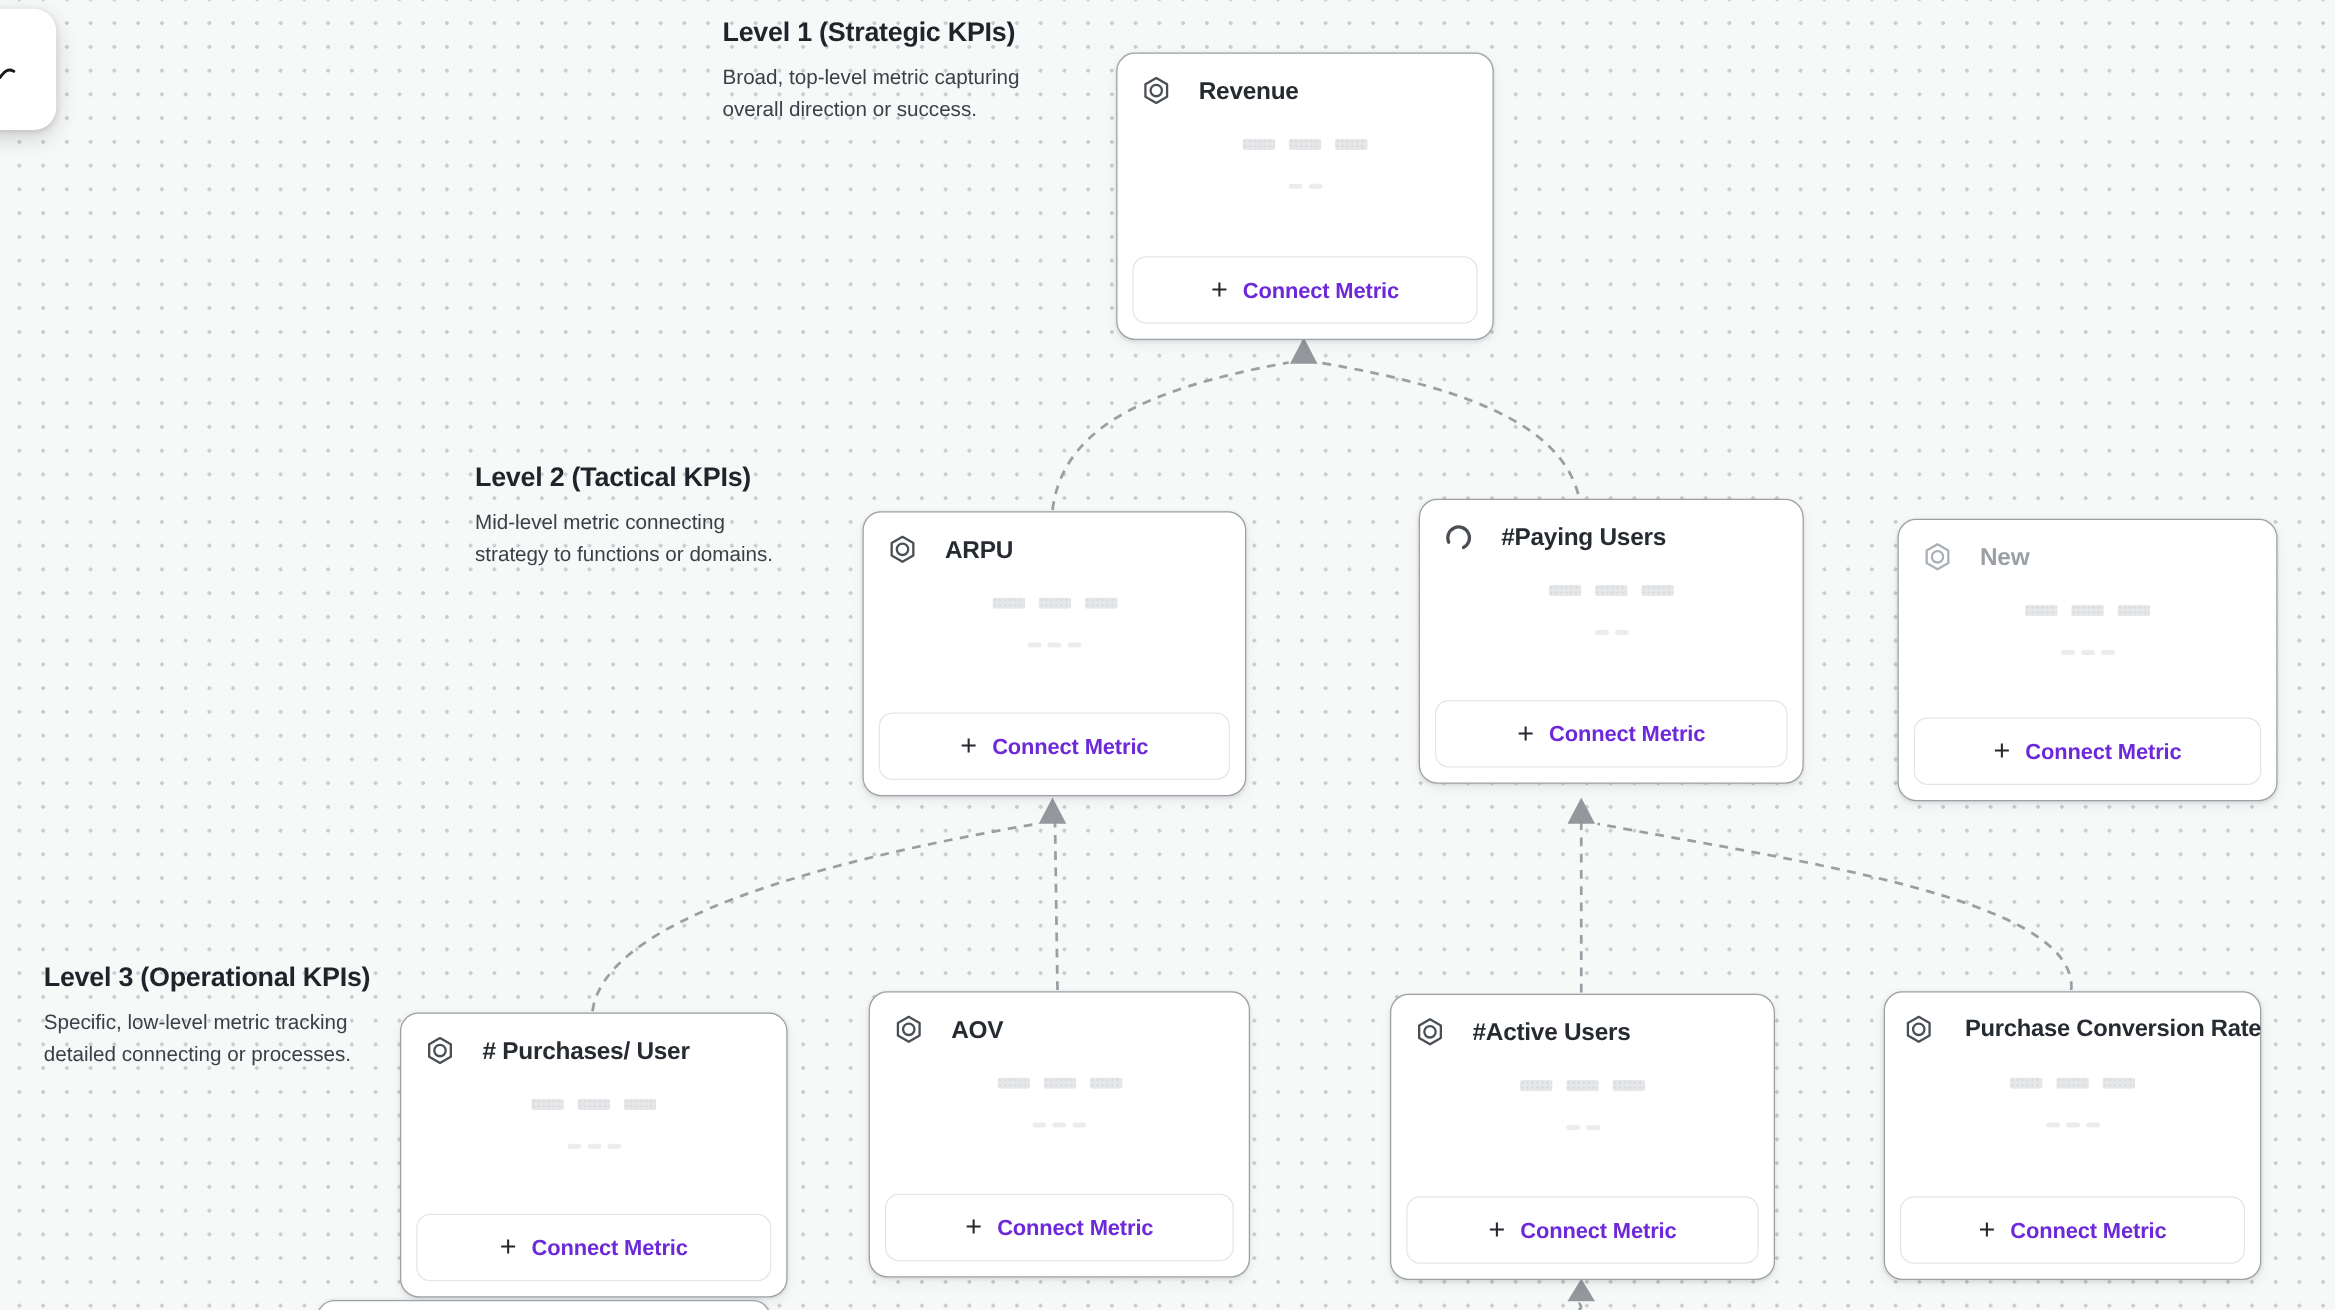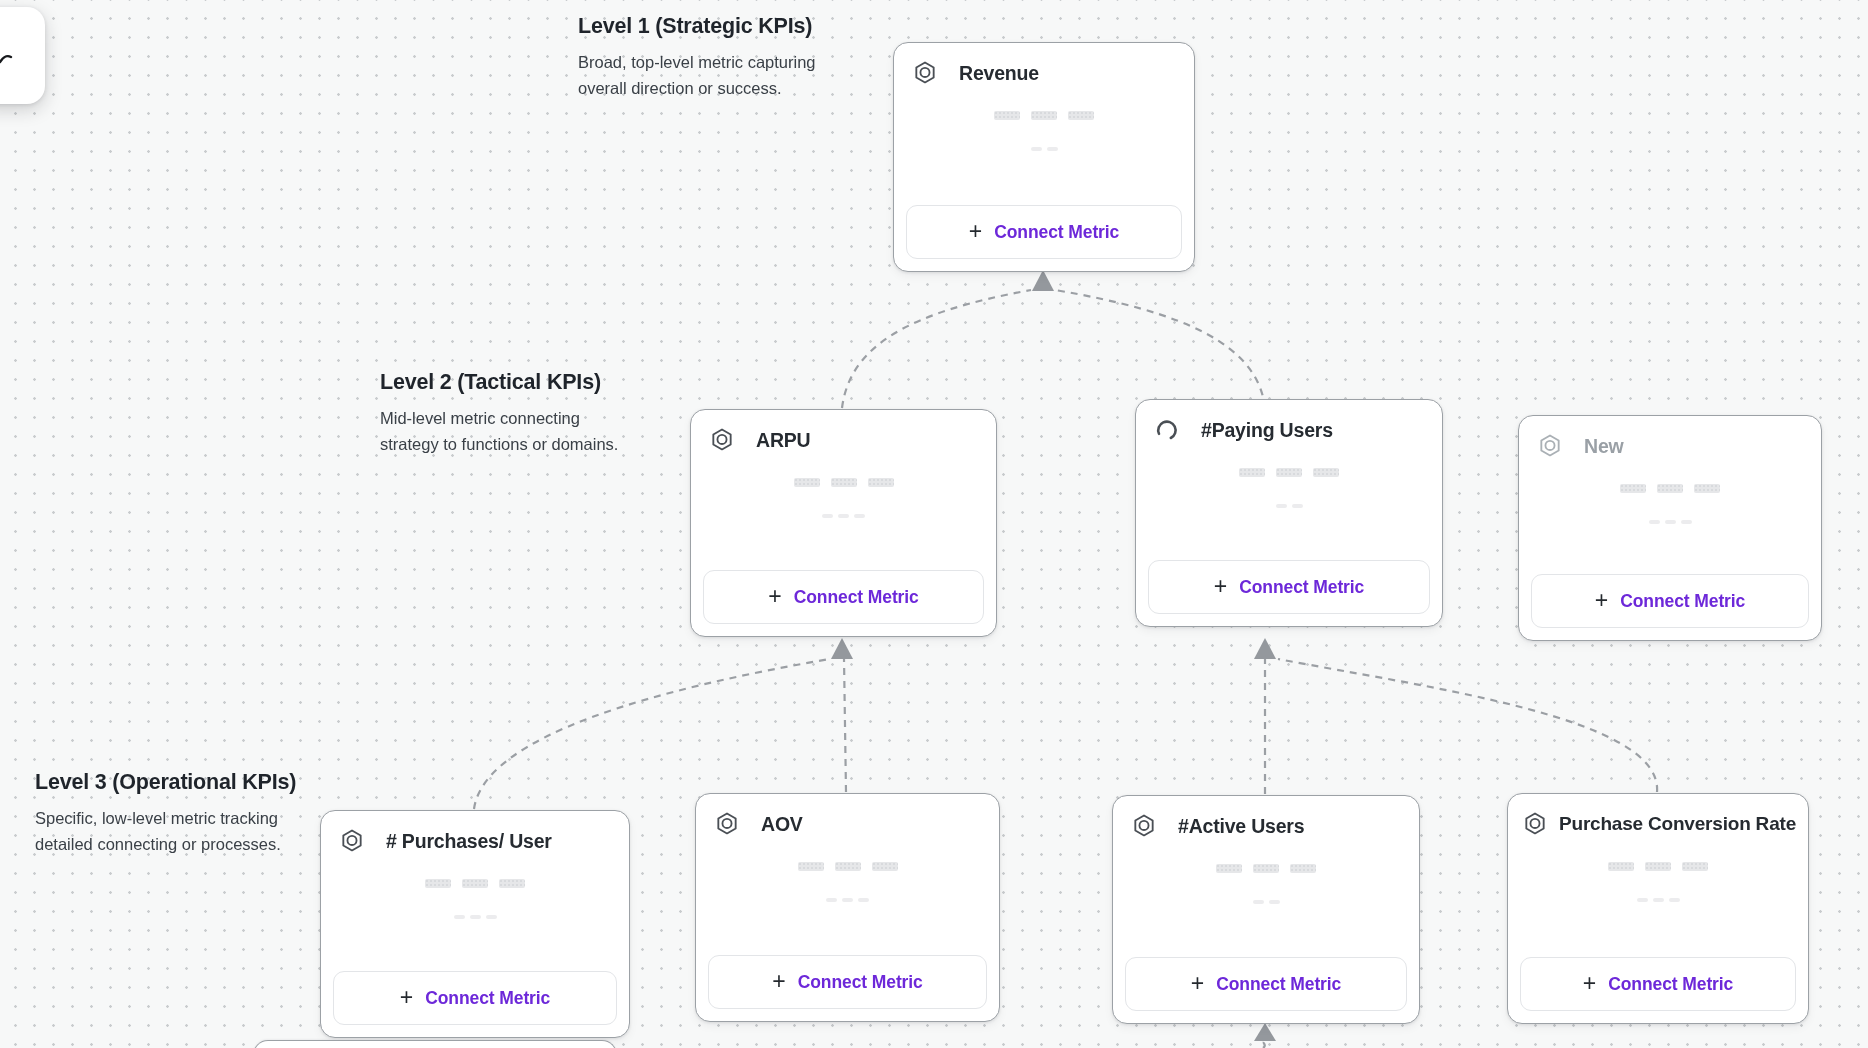--- a/index.html
+++ b/index.html
@@ -295,21 +295,21 @@
         <i></i>
       </div>
   </div>
   <button class="connect">
     <span class="plus">+</span>
     <span class="lbl">Connect Metric</span>
   </button>
 </div>
 
 <div class="card" style="left:1507px;top:793px;width:300px;height:229px;">
-  <div class="card-head" style="left:14px;gap:11px;">
+  <div class="card-head" style="left:14px;gap:24px;">
     <span class="metric-icon">
       <svg viewBox="0 0 24 24" stroke-width="1.7" stroke-linejoin="round">
           <path d="M12 2.3 L20 6.9 V16.1 L12 20.7 L4 16.1 V6.9 Z"></path>
           <circle cx="12" cy="11.5" r="4.2"></circle>
         </svg>
     </span>
     <span class="card-title" style="font-size:19px;">Purchase Conversion Rate</span>
   </div>
   <div class="skeleton">
     <div class="bars">

